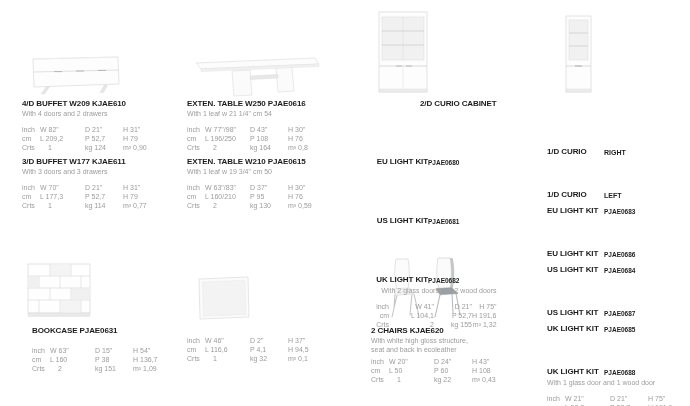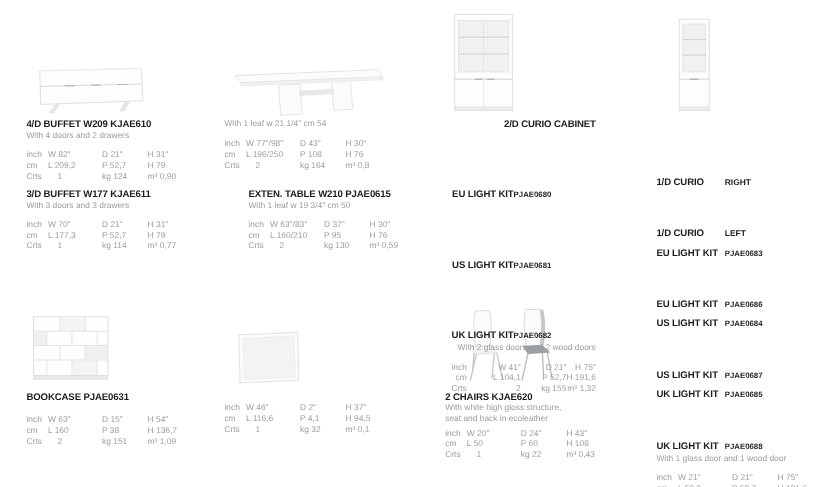--- a/index.html
+++ b/index.html
@@ -147,38 +147,39 @@
         <div class="spec-cell r1 c2">P 52,7</div>
         <div class="spec-cell r1 c3">H 79</div>
         <div class="spec-cell r2 c0">Crts</div>
         <div class="spec-cell r2 c1">1</div>
         <div class="spec-cell r2 c2">kg 114</div>
         <div class="spec-cell r2 c3">m³ 0,77</div>
       </div>
   </div>
 
   <div class="block" style="left:187px; top:99px;">
+    <div class="title">EXTEN. TABLE W250 PJAE0616</div>
     <div class="desc">With 1 leaf w 21 1/4" cm 54</div>
     <div class="specs">
         <div class="spec-cell r0 c0">inch</div>
         <div class="spec-cell r0 c1">W 77"/98"</div>
         <div class="spec-cell r0 c2">D 43"</div>
         <div class="spec-cell r0 c3">H 30"</div>
         <div class="spec-cell r1 c0">cm</div>
         <div class="spec-cell r1 c1">L 196/250</div>
         <div class="spec-cell r1 c2">P 108</div>
         <div class="spec-cell r1 c3">H 76</div>
         <div class="spec-cell r2 c0">Crts</div>
         <div class="spec-cell r2 c1">2</div>
         <div class="spec-cell r2 c2">kg 164</div>
         <div class="spec-cell r2 c3">m³ 0,8</div>
       </div>
   </div>
 
-  <div class="block" style="left:187px; top:157px;margin-left:20px;">
+  <div class="block" style="left:187px; top:157px;">
     <div class="title">EXTEN. TABLE W210 PJAE0615</div>
     <div class="desc">With 1 leaf w 19 3/4" cm 50</div>
     <div class="specs">
         <div class="spec-cell r0 c0">inch</div>
         <div class="spec-cell r0 c1">W 63"/83"</div>
         <div class="spec-cell r0 c2">D 37"</div>
         <div class="spec-cell r0 c3">H 30"</div>
         <div class="spec-cell r1 c0">cm</div>
         <div class="spec-cell r1 c1">L 160/210</div>
         <div class="spec-cell r1 c2">P 95</div>
@@ -267,21 +268,21 @@
         <div class="spec-cell r1 c1">L 52,3</div>
         <div class="spec-cell r1 c2">P 52,7</div>
         <div class="spec-cell r1 c3">H 191,6</div>
         <div class="spec-cell r2 c0">Crts</div>
         <div class="spec-cell r2 c1">1</div>
         <div class="spec-cell r2 c2">kg 100</div>
         <div class="spec-cell r2 c3">m³ 0,65</div>
       </div>
   </div>
 
-  <div class="block" style="left:22px; top:326px;">
+  <div class="block" style="left:32px; top:326px;">
     <div class="title">BOOKCASE PJAE0631</div>
     <div class="specs mt-lg">
         <div class="spec-cell r0 c0">inch</div>
         <div class="spec-cell r0 c1">W 63"</div>
         <div class="spec-cell r0 c2">D 15"</div>
         <div class="spec-cell r0 c3">H 54"</div>
         <div class="spec-cell r1 c0">cm</div>
         <div class="spec-cell r1 c1">L 160</div>
         <div class="spec-cell r1 c2">P 38</div>
         <div class="spec-cell r1 c3">H 136,7</div>

